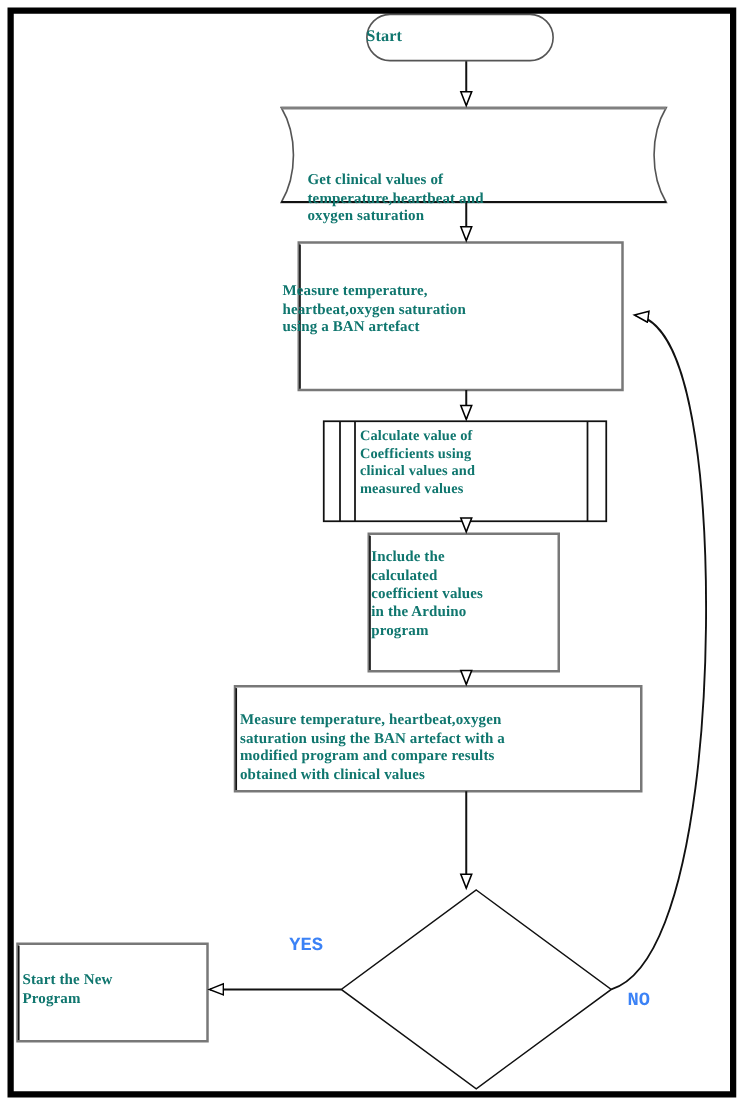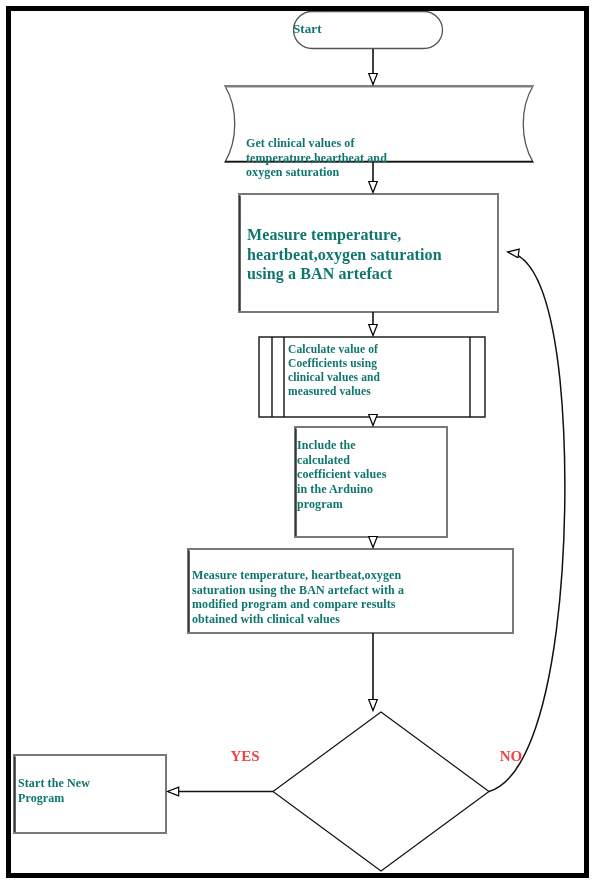--- a/index.html
+++ b/index.html
@@ -39,23 +39,23 @@
     text-align: left;
     font-weight: bold;
     color: #0f766e;
     line-height: 1.22;
     letter-spacing: 0.1px;
     white-space: pre-line;
     pointer-events: none;
   }
   .edge-label {
     position: absolute;
-    font-family: Liberation Serif, serif;
+    font-family: Liberation Mono, monospace;
     font-weight: bold;
-    color: #ef4444;
+    color: #3b82f6;
     text-align: center;
     pointer-events: none;
   }
   .hit {
     position: absolute;
     background: transparent;
   }
 </style>
 </head>
 <body>
@@ -111,21 +111,21 @@
 
     <path d="M 489,791.5 C 560,770 574,520 560,380 C 550,285 530,255 508,252" fill="none" stroke="#111111" stroke-width="1.5" marker-end="url(#hollowArrow)"></path>
   </svg>
 
   <div class="node-label" style="left:293px; top:21px; width:150px; font-size:13px;">Start</div>
 
   <div class="node-label" style="left:246px; top:93px; width:266px; font-size:12px;margin-top:43px;">Get clinical values of
 temperature,heartbeat and
 oxygen saturation</div>
 
-  <div class="node-label" style="left:247px; top:225px; width:251px; font-size:16px;">Measure temperature,
+  <div class="node-label" style="left:226px; top:225px; width:251px; font-size:12px;">Measure temperature,
 heartbeat,oxygen saturation
 using a BAN artefact</div>
 
   <div class="node-label" style="left:297px; top:438px; width:148px; font-size:12px;">Include the
 calculated
 coefficient values
 in the Arduino
 program</div>
 
   <div class="node-label" style="left:288px; top:342px; width:180px; font-size:11.5px;">Calculate value of
@@ -137,21 +137,21 @@
 saturation using the BAN artefact with a
 modified program and compare results
 obtained with clinical values</div>
 
 
   <div class="node-label" style="left:18px; top:776px; width:144px; font-size:12px;">Start the New
 Program</div>
 
   <div class="edge-label" style="left:215px; top:748px; width:60px; font-size:15px;">YES</div>
 
-  <div class="edge-label" style="left:488px; top:748px; width:46px; font-size:15px;">NO</div>
+  <div class="edge-label" style="left:488px; top:792px; width:46px; font-size:15px;">NO</div>
 
   <div class="hit" style="left:293px; top:11px; width:150px; height:38px;"></div>
   <div class="hit" style="left:225px; top:86px; width:309px; height:77px;"></div>
   <div class="hit" style="left:239px; top:194px; width:260px; height:119px;"></div>
   <div class="hit" style="left:259px; top:337px; width:227px; height:81px;"></div>
   <div class="hit" style="left:295px; top:427px; width:153px; height:111px;"></div>
   <div class="hit" style="left:188px; top:549px; width:326px; height:85px;"></div>
   <div class="hit" style="left:273px; top:712px; width:217px; height:160px;"></div>
   <div class="hit" style="left:14px; top:755px; width:153px; height:79px;"></div>
 

